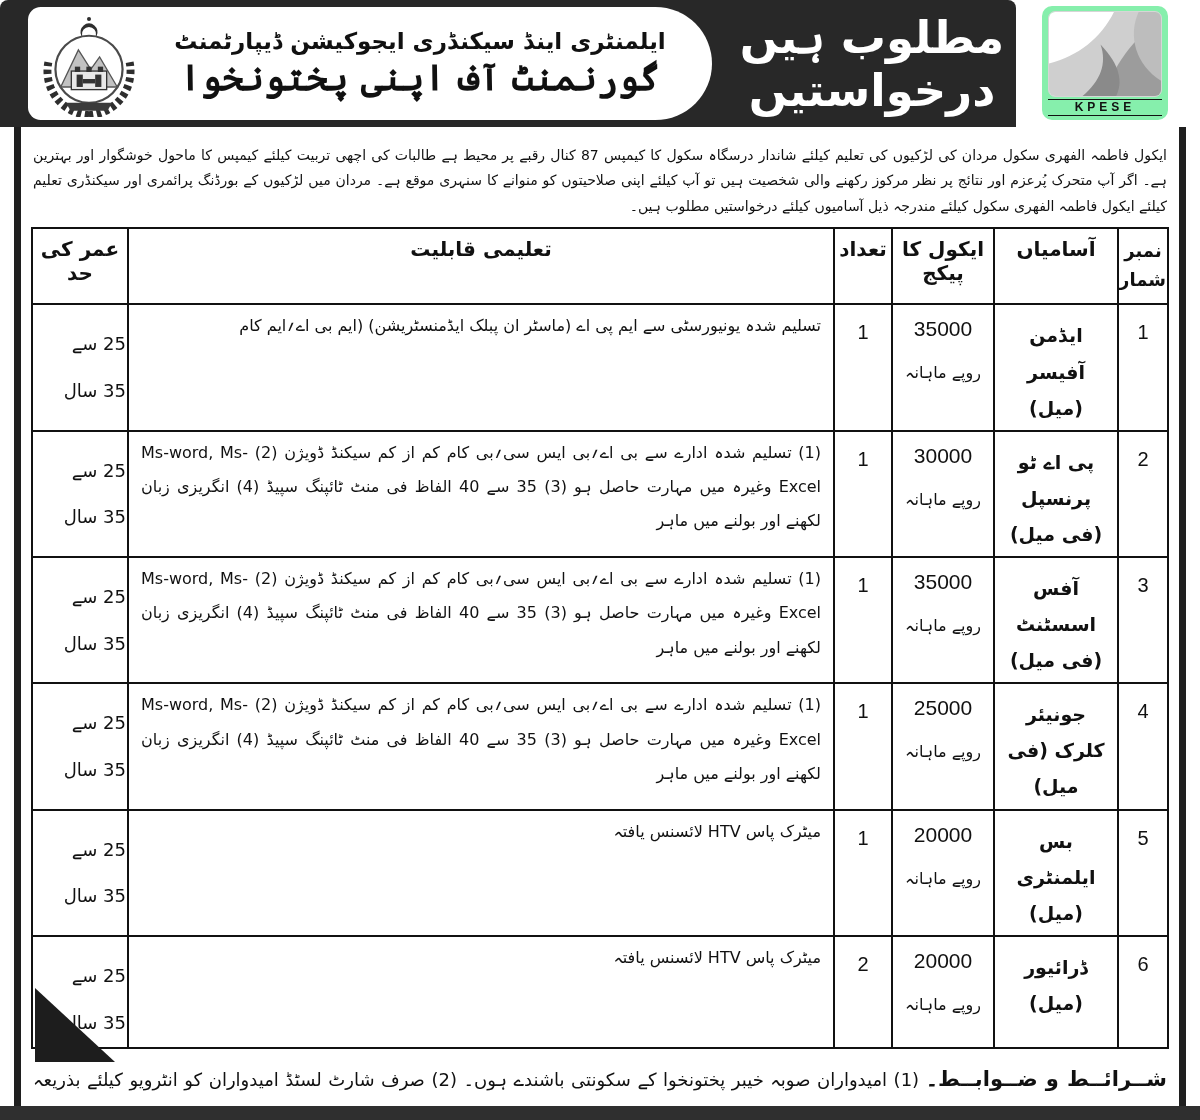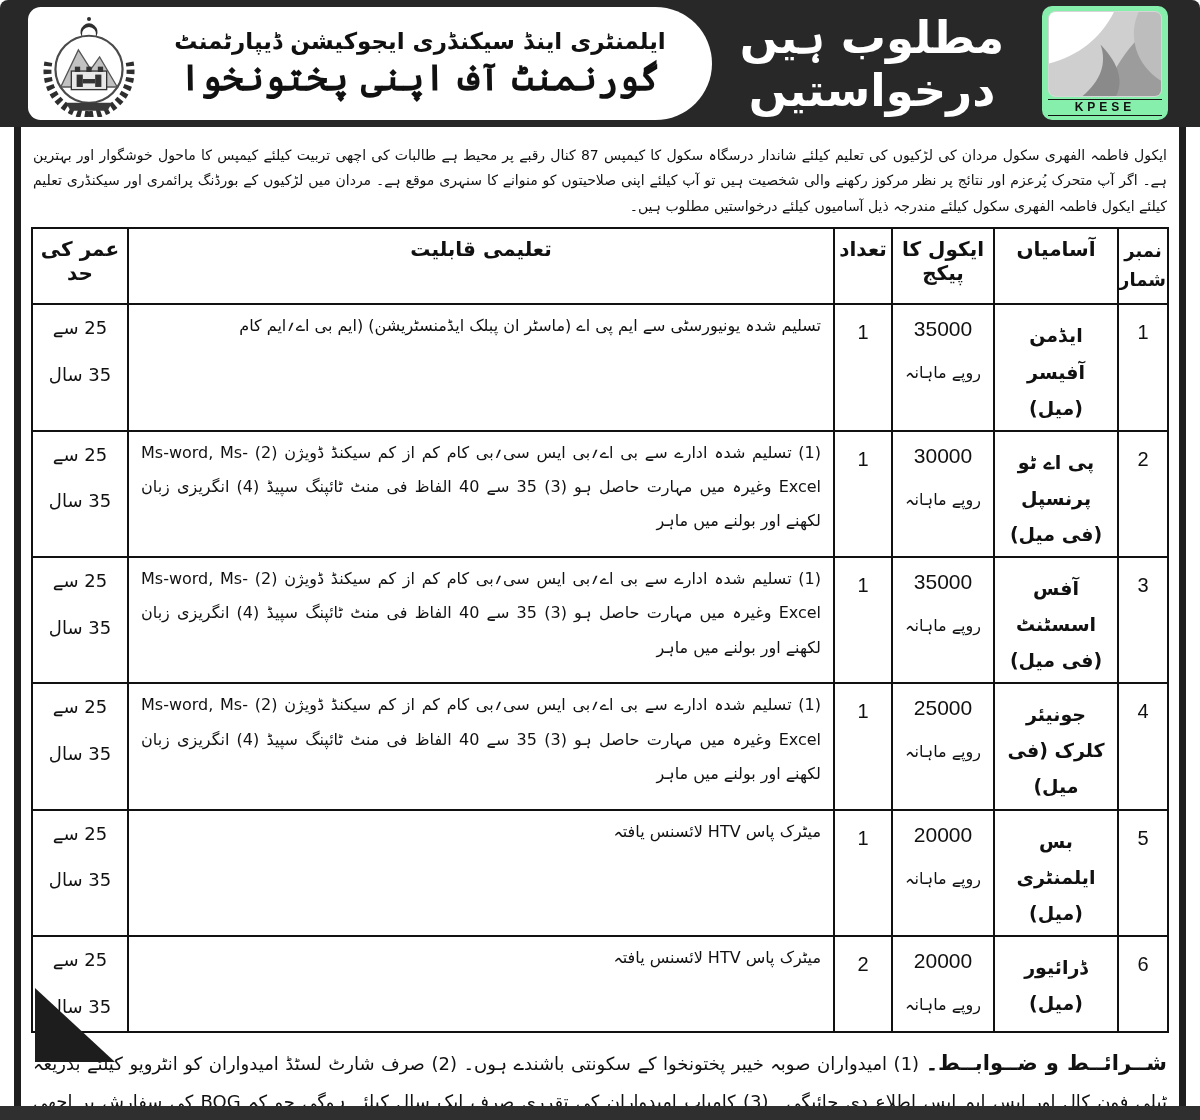--- a/index.html
+++ b/index.html
@@ -2,21 +2,21 @@
 <html lang="ur"><head>
 <meta charset="utf-8">
 <style>
   html,body{margin:0;padding:0;}
   body{
     width:1200px;height:1120px;position:relative;overflow:hidden;
     background:#ffffff;font-family:"DejaVu Sans",sans-serif;color:#111;
   }
   
   .header-band{
-    position:absolute;top:0;left:0;width:1200px;height:127px;
+    position:absolute;top:0;left:0;width:1016px;height:127px;
     background:#282828;border-radius:8px 8px 0 0;
   }
   .dept-panel{
     position:absolute;left:28px;top:7px;width:684px;height:113px;
     background:#fff;border-radius:14px 62px 62px 14px;
     display:flex;align-items:center;box-sizing:border-box;padding:2px 14px 2px 8px;
   }
   .crest{width:106px;height:106px;flex:0 0 auto;}
   .dept-text{flex:1;text-align:center;direction:rtl;line-height:1.25;}
   .dept-line1{font-size:23px;font-weight:bold;}
@@ -56,21 +56,21 @@
   th.h-no{font-size:18px;line-height:1.6;}
   td{vertical-align:middle;}
   .td-no{text-align:center;font-size:20px;font-family:"Liberation Sans",sans-serif;vertical-align:top;padding-top:16px;}
   .td-pos{text-align:center;font-size:19px;font-weight:bold;padding:4px 6px;line-height:1.9;vertical-align:top;padding-top:12px;}
   .td-sal{text-align:center;vertical-align:top;padding-top:12px;}
   .sal-num{font-size:21px;font-family:"Liberation Sans",sans-serif;}
   .sal-unit{font-size:16px;margin-top:22px;font-weight:500;}
   .td-cnt{text-align:center;font-size:20px;font-family:"Liberation Sans",sans-serif;vertical-align:top;padding-top:16px;}
   .td-qual{font-size:16px;line-height:2.15;text-align:justify;padding:4px 12px;vertical-align:top;font-weight:500;}
   .td-qual.center{}
-  .td-age{text-align:center;font-size:18px;line-height:2.6;vertical-align:top;padding-top:0;font-weight:500;}
+  .td-age{text-align:right;font-size:18px;line-height:2.6;vertical-align:top;padding-top:16px;font-weight:500;}
   tr.r1{height:80px;}tr.r2{height:84px;}tr.r3{height:80px;}tr.r4{height:82px;}tr.r5{height:74px;}tr.r6{height:74px;}
   
   .terms{
     direction:rtl;text-align:justify;font-size:18px;line-height:1.95;margin:10px 2px 6px 2px;font-weight:500;
   }
   .terms-head{font-weight:bold;font-size:21px;letter-spacing:1px;}
   .corner-triangle{
     position:absolute;left:14px;top:861px;width:0;height:0;
     border-bottom:74px solid #1d1d1d;border-right:80px solid transparent;
   }

